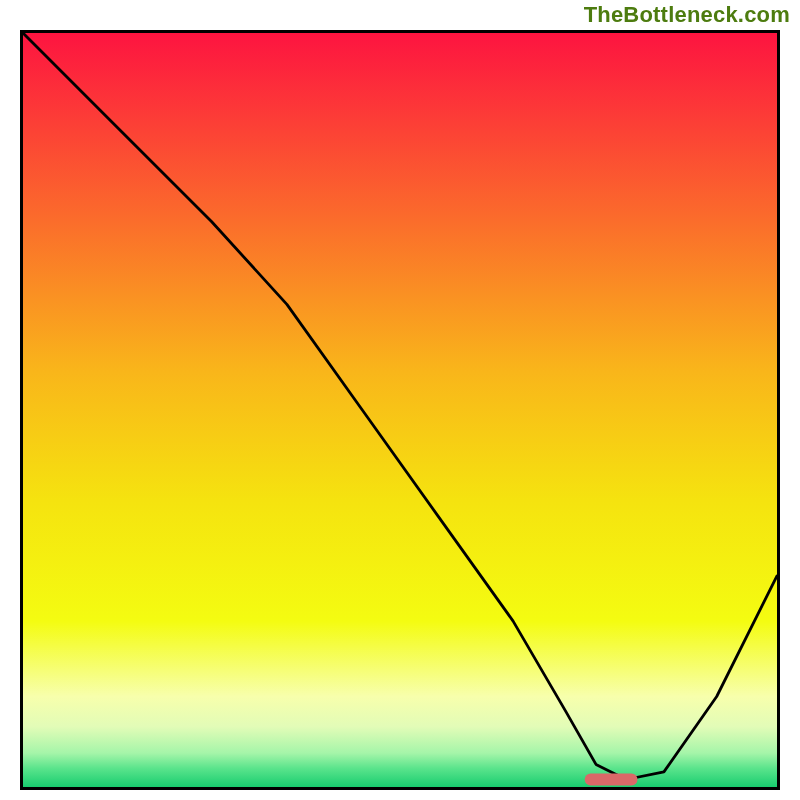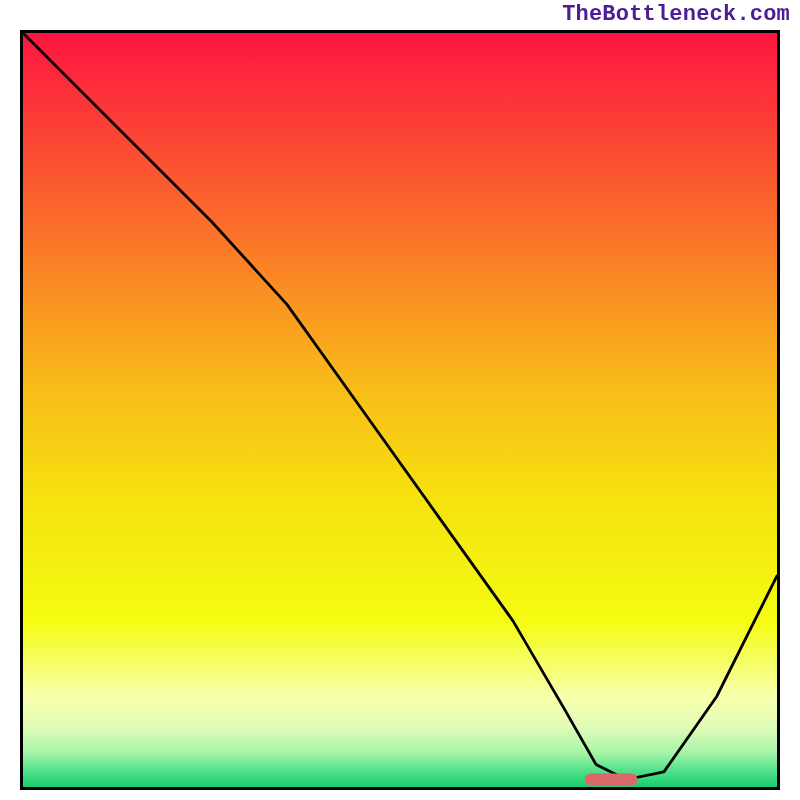--- a/index.html
+++ b/index.html
@@ -15,24 +15,23 @@
     position: relative;
     width: 800px;
     height: 800px;
   }
   .watermark {
     position: absolute;
     top: 2px;
     right: 10px;
     font-size: 22px;
     font-weight: 600;
-    color: #4c1d95;
+    color: #4d7c0f;
     letter-spacing: 0.2px;
     z-index: 10;
-    font-family: Liberation Mono, monospace;
   }
   .plot {
     position: absolute;
     left: 20px;
     top: 30px;
     width: 760px;
     height: 760px;
     border: 3px solid #000;
     box-sizing: border-box;
     overflow: hidden;

